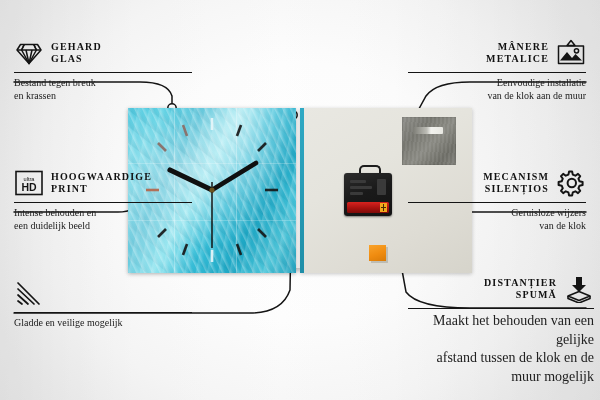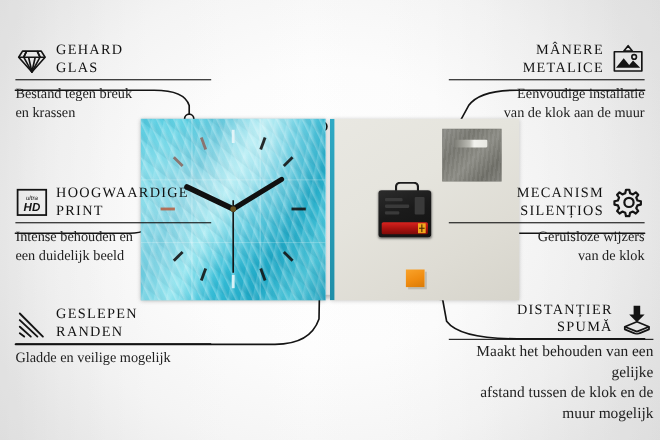--- a/index.html
+++ b/index.html
@@ -57,47 +57,46 @@
   .feature.right .feat-head {
     flex-direction: row-reverse;
   }
 
   .feat-icon {
     width: 30px;
     height: 30px;
     flex: 0 0 30px;
     color: #1b1b1b;
     display: flex;
-    align-items: flex-end;
+    align-items: center;
     justify-content: center;
-    font-style: italic;
   }
   .feat-icon svg { display: block; }
 
   .feat-title {
     font-family: "Liberation Serif", serif;
-    font-size: 13px;
-    font-weight: 400;
+    font-size: 10px;
+    font-weight: 700;
     letter-spacing: 1.15px;
     line-height: 1.22;
     color: #111111;
     text-transform: uppercase;
     white-space: pre-line;
   }
 
   .feat-rule {
     height: 0;
     border-top: 1.15px solid #141414;
     margin-top: 2px;
     width: 100%;
   }
 
   .feat-desc {
     font-family: "Liberation Serif", serif;
-    font-size: 13px;
+    font-size: 10px;
     line-height: 1.33;
     color: #212121;
     margin-top: 3px;
     white-space: pre-line;
   }
 
   
   #feat-gehard-glas     { left: 14px;  top: 36px; }
   #feat-hd-print        { left: 14px;  top: 166px; }
   #feat-geslepen-randen { left: 14px;  top: 276px; }
@@ -432,22 +431,20 @@
   <div class="feature left" id="feat-geslepen-randen">
     <div class="feat-head">
       <span class="feat-icon">
         <svg width="28" height="26" viewBox="0 0 28 26" stroke="#141414" stroke-width="1.7" stroke-linecap="round">
           <line x1="3" y1="3" x2="24" y2="24"></line>
           <line x1="3" y1="9" x2="19" y2="24"></line>
           <line x1="3" y1="15" x2="13" y2="24"></line>
           <line x1="3" y1="21" x2="7" y2="24"></line>
         </svg>
       </span>
-      <span class="feat-title">GESLEPEN
-RANDEN</span>
     </div>
     <div class="feat-rule"></div>
     <div class="feat-desc">Gladde en veilige mogelijk</div>
   </div>
 
   <div class="feature right" id="feat-manere-metalice">
     <div class="feat-head">
       <span class="feat-icon">
         <svg width="30" height="28" viewBox="0 0 30 28" fill="none" stroke="#141414" stroke-width="1.5" stroke-linejoin="round">
           <path d="M15 1.5 L19 6.5 H11 Z"></path>

